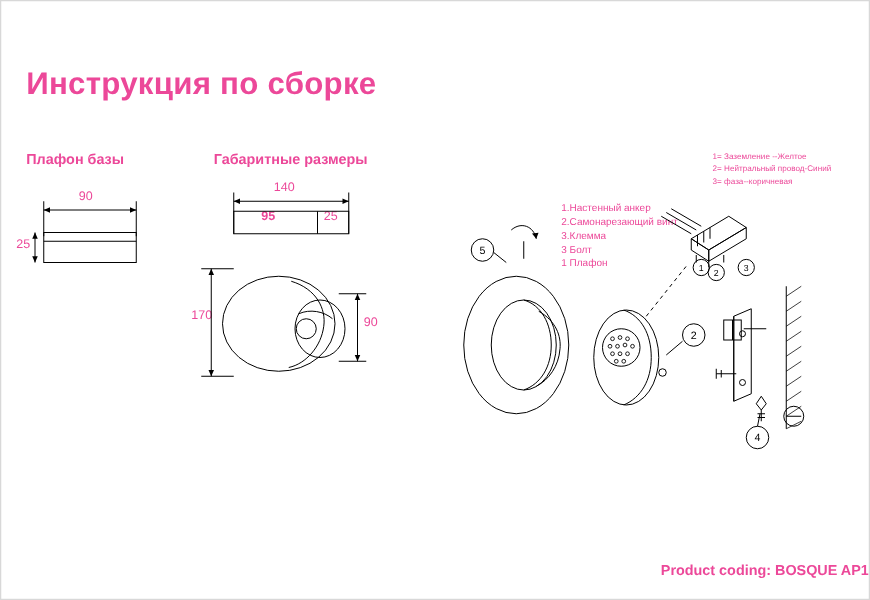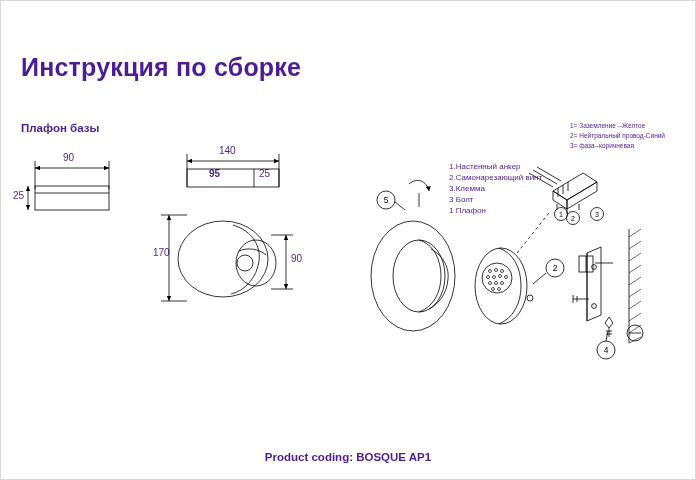--- a/index.html
+++ b/index.html
@@ -9,21 +9,21 @@
   }
   #page {
     position: relative;
     width: 696px;
     height: 480px;
     background: #ffffff;
     border: 1px solid #d8d8d8;
     box-sizing: border-box;
     overflow: hidden;
     font-family: "Liberation Sans", sans-serif;
-    color: #4c1d95;
+    color: #ec4899;
   }
   .title {
     position: absolute;
     left: 20px;
     top: 52px;
     font-size: 25px;
     font-weight: 700;
     letter-spacing: 0.2px;
     white-space: nowrap;
   }
@@ -48,21 +48,21 @@
     position: absolute;
     font-size: 6.5px;
     line-height: 10px;
     white-space: nowrap;
   }
   .footer {
     position: absolute;
     left: 0;
     right: 0;
     top: 450px;
-    text-align: center;
+    text-align: right;
     font-size: 11.5px;
     font-weight: 700;
   }
   svg.draw {
     position: absolute;
     left: 0;
     top: 0;
     width: 696px;
     height: 480px;
     overflow: visible;
@@ -73,20 +73,21 @@
   }
 </style>
 </head>
 <body>
 
 <div id="page">
 
   <div class="title">Инструкция по сборке</div>
 
   <div class="sec-head" style="left:20px; top:121px;">Плафон базы</div>
+  <div class="sec-head" style="left:170px; top:121px;">Габаритные размеры</div>
 
   <div class="dim" style="left:62px; top:151px;">90</div>
   <div class="dim" style="left:12px; top:189px;">25</div>
 
   <div class="dim" style="left:218px; top:144px;">140</div>
   <div class="dim" style="left:208px; top:167px;font-weight:bold;">95</div>
   <div class="dim" style="left:258px; top:167px;">25</div>
   <div class="dim" style="left:152px; top:246px;">170</div>
   <div class="dim" style="left:290px; top:252px;">90</div>
 

